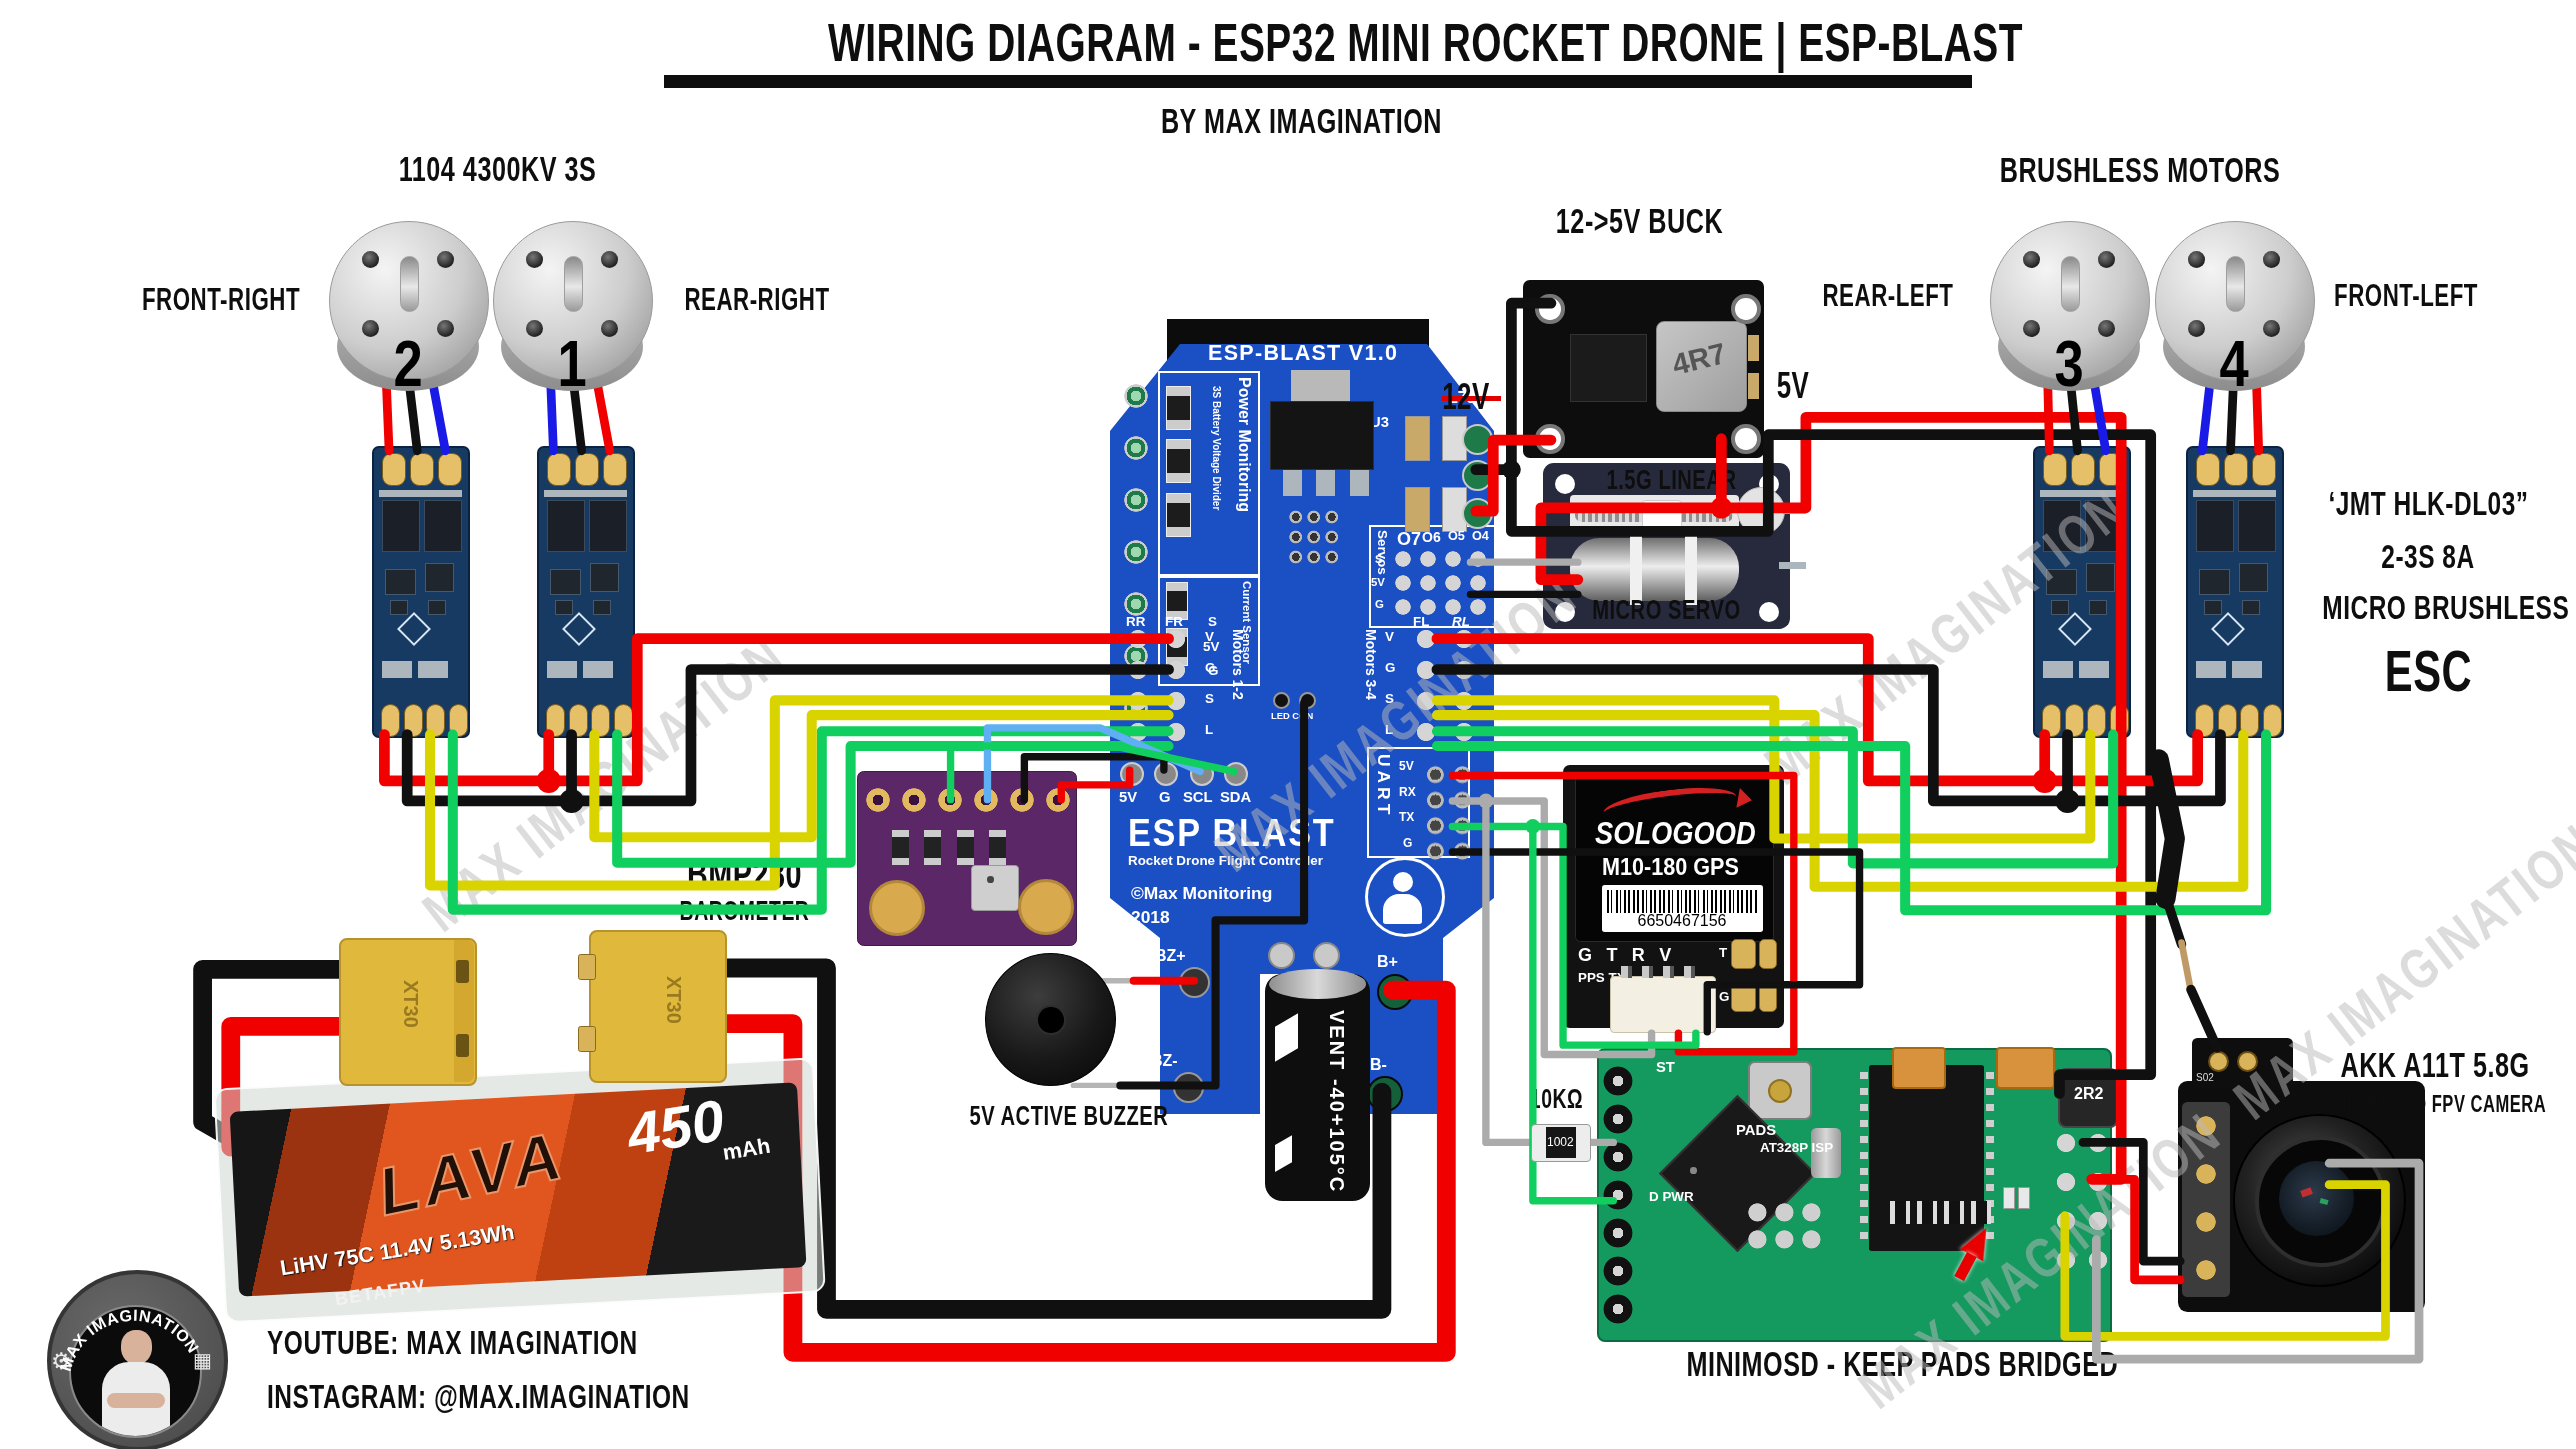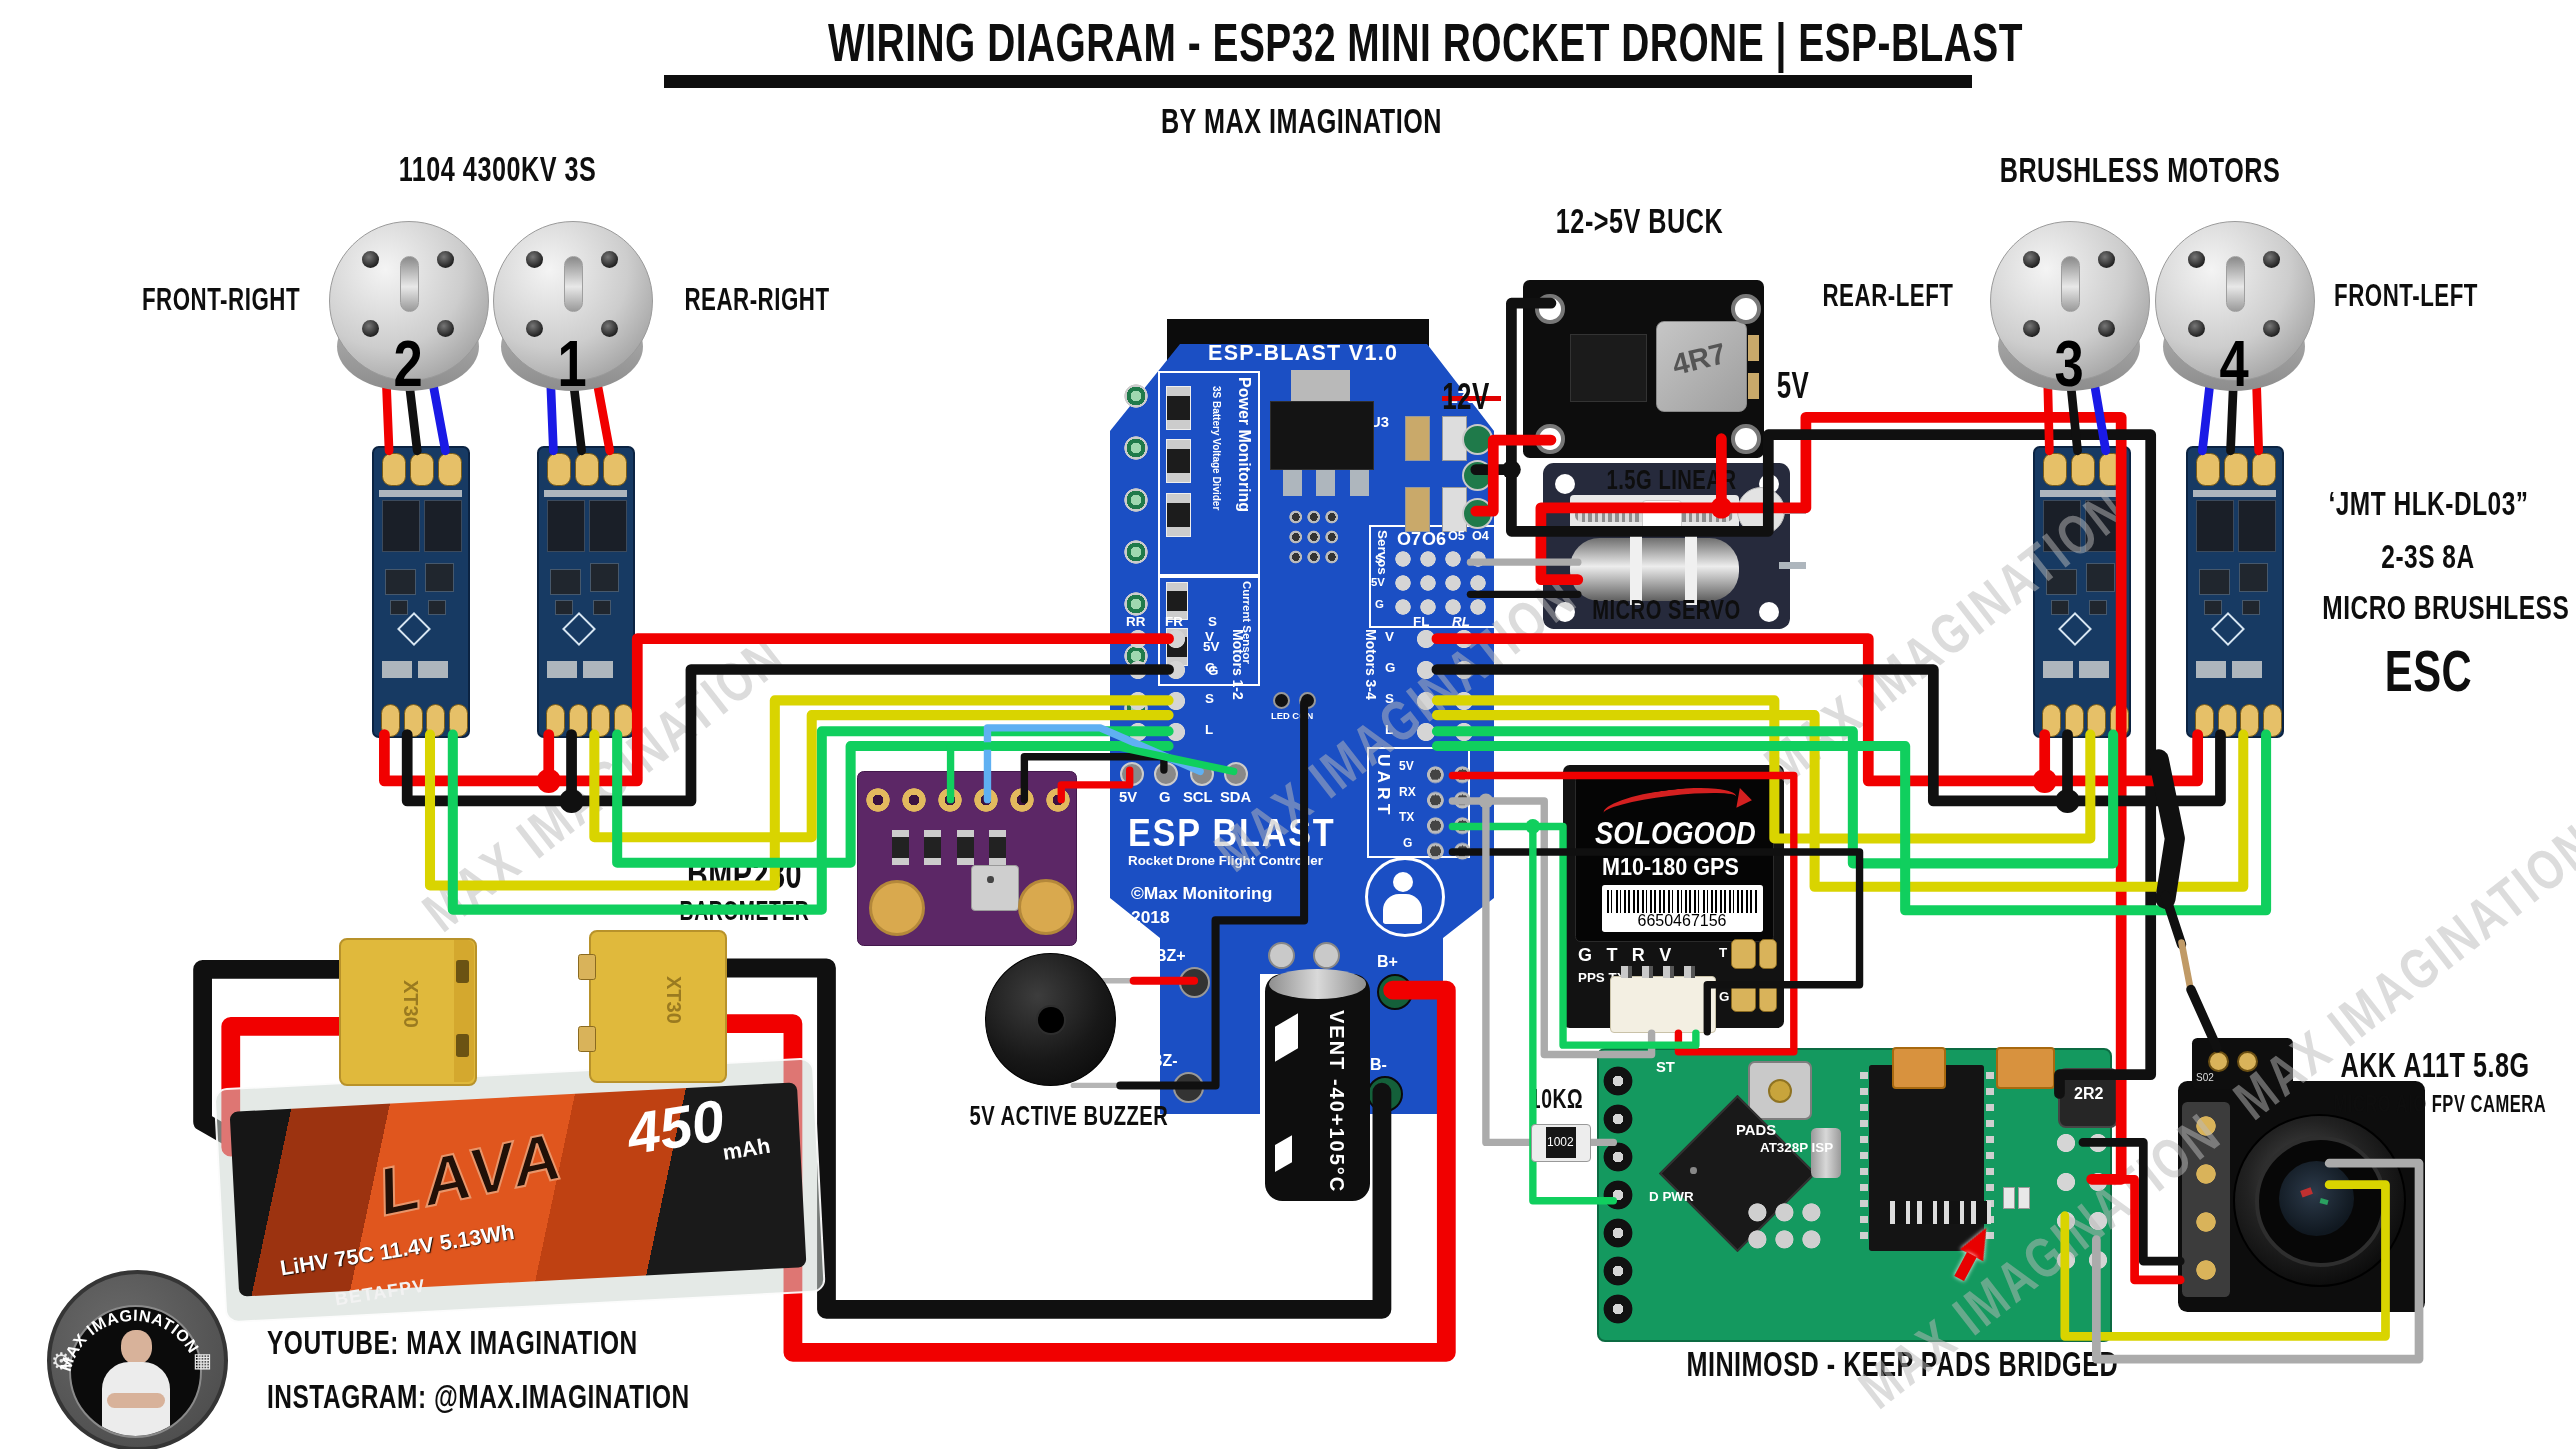--- a/index.html
+++ b/index.html
@@ -235,21 +235,21 @@
   <span class="fc-txt" style="left:1457px;top:366px;font-size:14.8px;">U2</span>
   <span class="fc-txt" style="left:1448px;top:389px;font-size:16px;">L7806</span>
   <div class="abs" style="left:1442px;top:396px;width:59px;height:4.7px;background:#e00000;z-index:13;"></div>
   <div class="pad" style="left:1462px;top:424px;width:27px;height:27px;background:#1f7a4a;border:2.7px solid #c9c9c9;"></div>
   <div class="pad" style="left:1462px;top:460px;width:27px;height:27px;background:#1f7a4a;border:2.7px solid #c9c9c9;"></div>
   <div class="pad" style="left:1462px;top:498px;width:27px;height:27px;background:#1f7a4a;border:2.7px solid #c9c9c9;"></div>
 
   <div class="wbox" style="left:1369px;top:525px;width:125px;height:99px;"></div>
   <span class="fc-txt vrot" style="left:1390px;top:530px;font-size:13.4px;">Servos</span>
   <span class="fc-txt" style="left:1397px;top:529px;font-size:18px;">O7</span>
-  <span class="fc-txt" style="left:1422px;top:529px;font-size:18px;">O6</span>
+  <span class="fc-txt" style="left:1422px;top:529px;font-size:14px;">O6</span>
   <span class="fc-txt" style="left:1448px;top:529px;font-size:12.7px;">O5</span>
   <span class="fc-txt" style="left:1472px;top:529px;font-size:12.7px;">O4</span>
   <span class="fc-txt" style="left:1375px;top:553px;font-size:11.4px;">S</span>
   <span class="fc-txt" style="left:1371px;top:576px;font-size:11.4px;">5V</span>
   <span class="fc-txt" style="left:1375px;top:598px;font-size:11.4px;">G</span>
   <div class="abs" style="left:1391px;top:547px;width:99px;height:72px;z-index:12;
        background:radial-gradient(circle at 12px 12px,#d5d5d5 0 7.4px,transparent 8px);background-size:25px 24px;"></div>
 
   <div class="abs" style="left:1287px;top:507px;width:54px;height:60px;z-index:12;
        background:radial-gradient(circle at 8.7px 10px,#333 0 4px,#bbb 4px 6px,transparent 6.7px);background-size:18px 20px;"></div>

